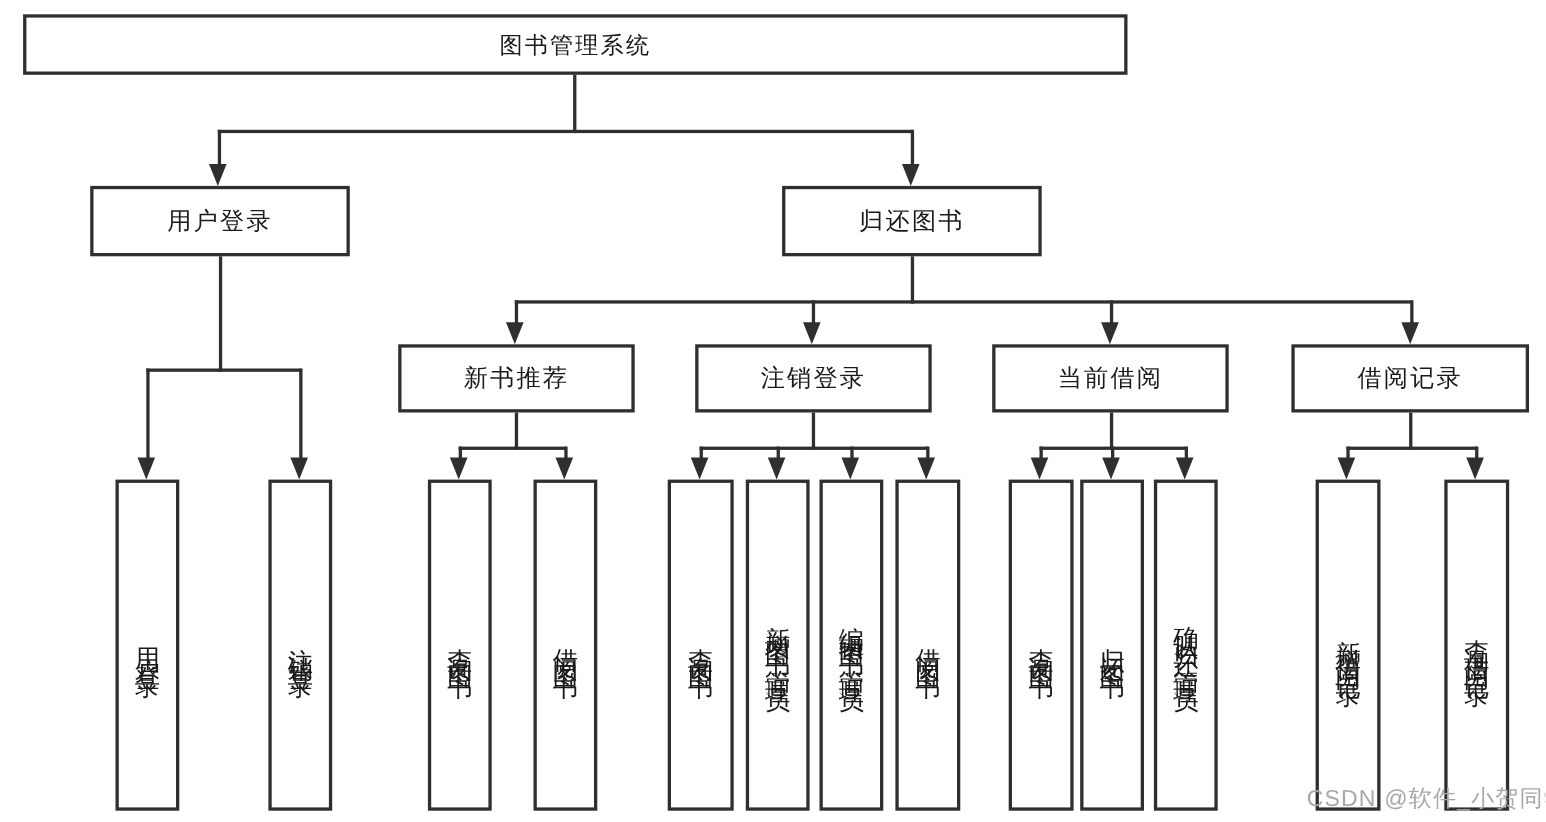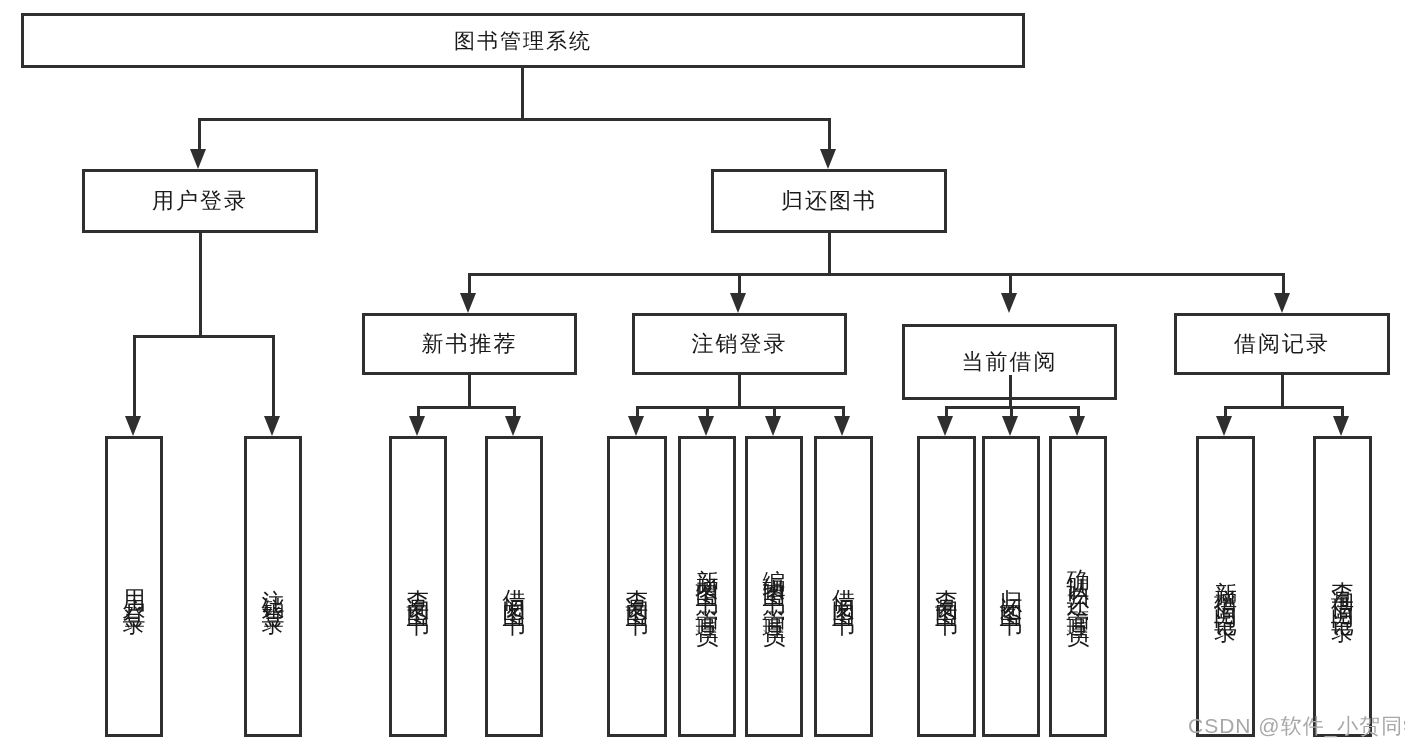--- a/index.html
+++ b/index.html
@@ -75,21 +75,21 @@
   <div class="box" style="left:711px;top:169px;width:236px;height:64px">
     <span class="hlabel">归还图书</span>
   </div>
 
   <div class="box" style="left:362px;top:313px;width:215px;height:62px">
     <span class="hlabel">新书推荐</span>
   </div>
   <div class="box" style="left:632px;top:313px;width:215px;height:62px">
     <span class="hlabel">注销登录</span>
   </div>
-  <div class="box" style="left:902px;top:324px;width:215px;height:76px">
+  <div class="box" style="left:902px;top:313px;width:215px;height:62px">
     <span class="hlabel">当前借阅</span>
   </div>
   <div class="box" style="left:1174px;top:313px;width:216px;height:62px">
     <span class="hlabel">借阅记录</span>
   </div>
 
   <div class="box leaf" style="left:105px;top:436px;width:58px;height:301px">
     <span class="vlabel">用户登录</span>
   </div>
   <div class="box leaf" style="left:244px;top:436px;width:58px;height:301px">

